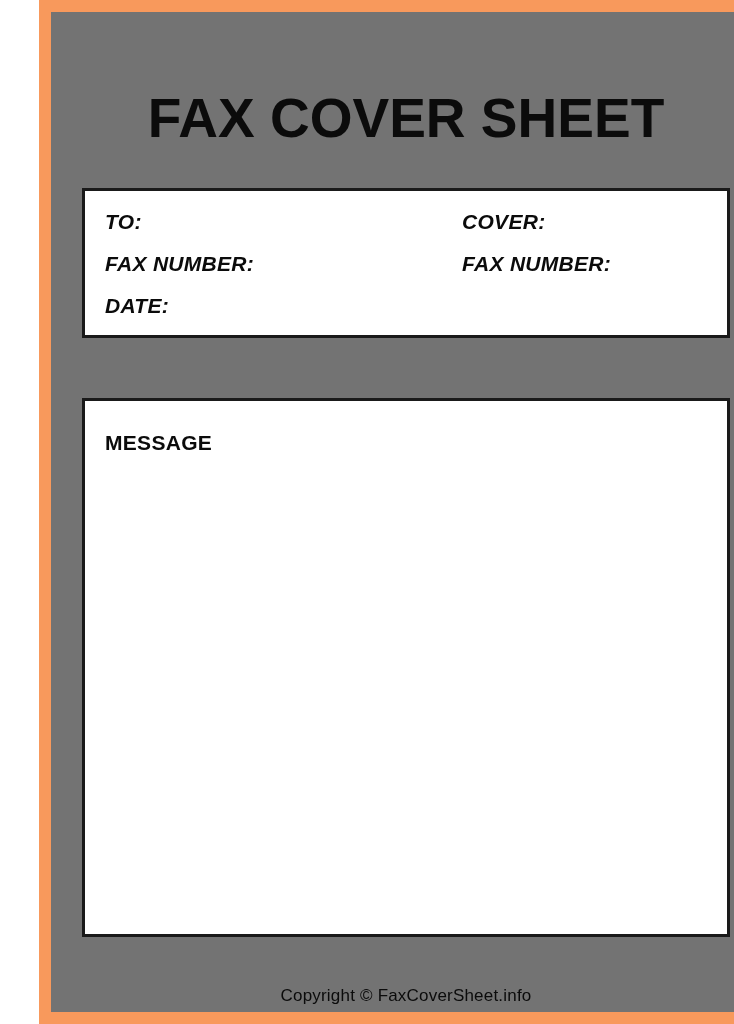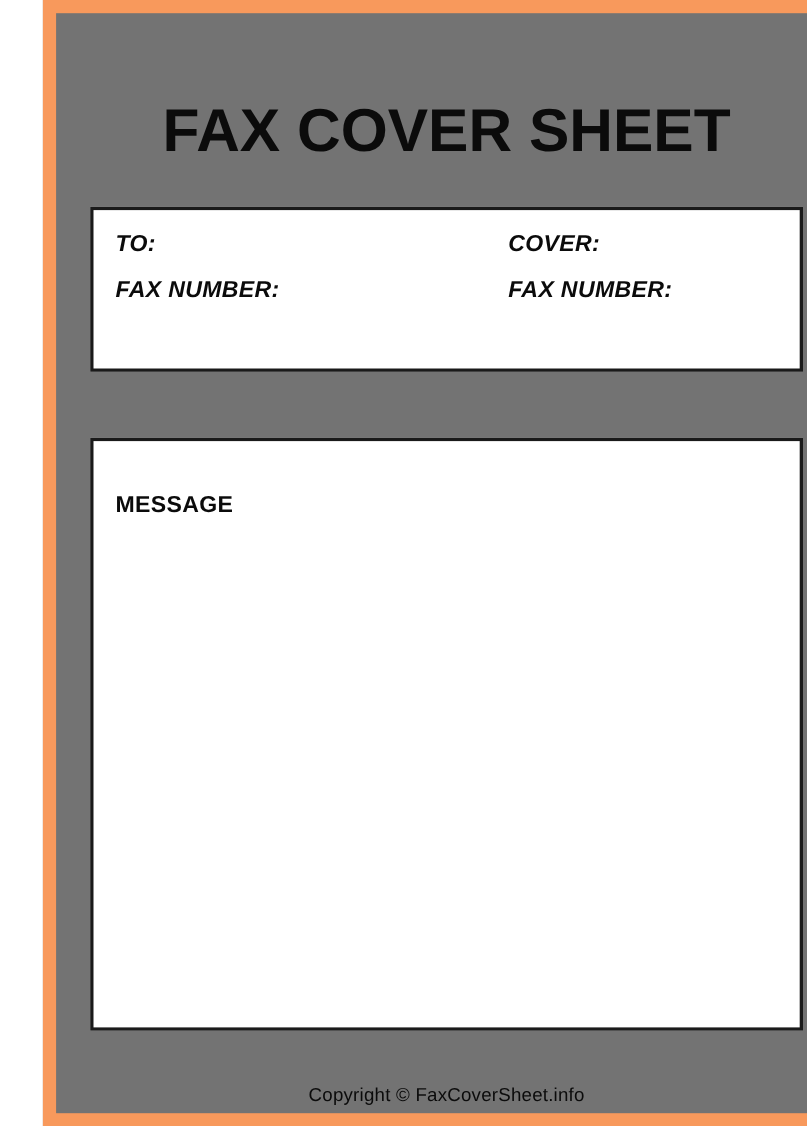--- a/index.html
+++ b/index.html
@@ -54,21 +54,21 @@
   }
 
   .message-box {
     position: absolute;
     left: 31px;
     top: 386px;   
     width: 648px;
     height: 539px;
     border: 3px solid var(--line);
     background: #ffffff;
-    padding: 46px 20px;
+    padding: 30px 20px;
   }
 
   .message-label {
     font-size: 21px;
     font-weight: 700;
     color: #0b0b0b;
     letter-spacing: 0.3px;
   }
 
   .footer {
@@ -88,20 +88,21 @@
 
 <div class="page">
 
   <h1 class="page-title">FAX COVER SHEET</h1>
 
   <div class="info-box">
     <span class="field-label">TO:</span>
     <span class="field-label">COVER:</span>
     <span class="field-label">FAX NUMBER:</span>
     <span class="field-label">FAX NUMBER:</span>
+    <span class="field-label">DATE:</span>
     <span></span>
   </div>
 
   <div class="message-box">
     <span class="message-label">MESSAGE</span>
   </div>
 
   <div class="footer">Copyright © FaxCoverSheet.info</div>
 
 </div>

